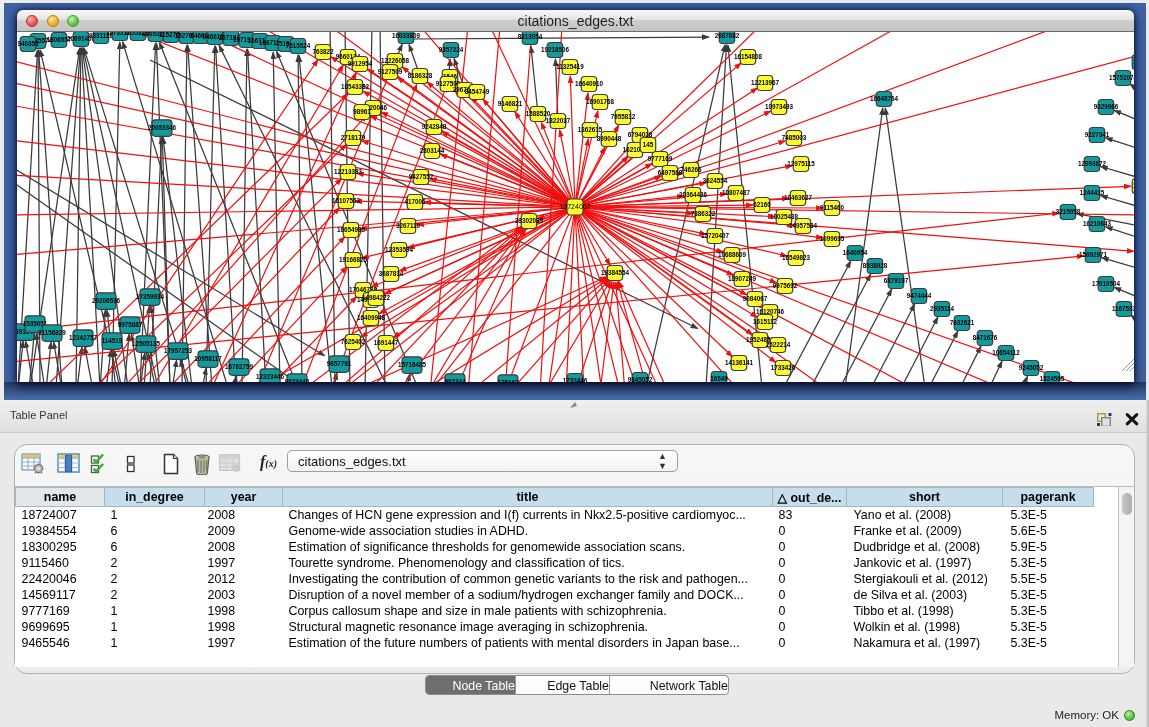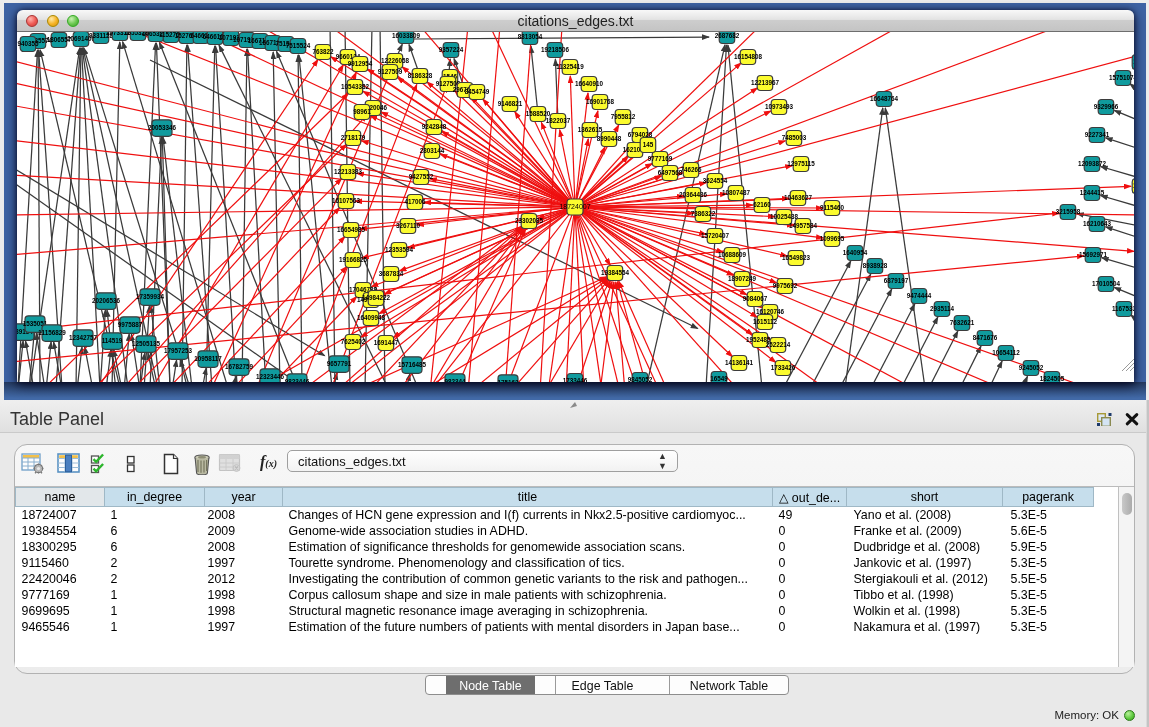--- a/index.html
+++ b/index.html
@@ -22,52 +22,52 @@
 .tl.y { left:29.5px; background:radial-gradient(circle at 35% 30%, #ffe9a8, #f5b223 55%, #d3920e);
   border:0.5px solid #a80; }
 .tl.g { left:50px; background:radial-gradient(circle at 35% 30%, #c8f1b2, #69c74f 55%, #3f9e2c);
   border:0.5px solid #3a2; }
 #canvas { position:absolute; left:0; top:22px; width:1117px; height:350px;
   background:#fff; overflow:hidden; }
 #tablepanel { position:absolute; left:0; top:400px; width:1149px; height:327px;
   background:#e9e9e9; }
 #tpheader { position:absolute; left:0; top:0; width:100%; height:33px;
   background:linear-gradient(#efefef,#e0e0e0); border-bottom:1px solid #cacaca; }
-#tpheader .lbl { position:absolute; left:10px; top:9px; font-size:18px; color:#333; }
+#tpheader .lbl { position:absolute; left:10px; top:9px; font-size:11px; color:#333; }
 #toolpanel { position:absolute; left:14px; top:44px; width:1121px; height:230px;
   border:1px solid #b2b2b2; border-radius:13px;
   background:linear-gradient(#f7f7f7,#ececec); }
 #toolbar { position:absolute; left:0; top:0; width:100%; height:37px; }
 .tbico { position:absolute; top:8px; }
 .fx { position:absolute; left:245px; top:8px;
   font-size:16px; font-style:italic; font-weight:bold; color:#222;
   font-family:"Liberation Serif", serif; }
 .fx small { font-size:10px; font-weight:bold; }
 #dropdown { position:absolute; left:272px; top:5px; width:391px; height:22px;
   background:linear-gradient(#ffffff,#f2f2f2); border:1px solid #9f9f9f; border-radius:5px;
   font-size:13px; color:#111; line-height:21px; padding-left:10px; }
 #dropdown .arr { position:absolute; right:10px; top:0px; font-size:9px; color:#333;
   line-height:10px; }
 #tablewrap { position:absolute; left:0px; top:41px; width:1103px; height:181px;
   background:#fff; border-top:1px solid #bbb; }
 table { border-collapse:collapse; table-layout:fixed; width:1078px; font-size:12.4px; }
-th { background:#c6deec; border:1px solid #9fb8c6; font-weight:normal; height:19px;
+th { background:#c6deec; border:1px solid #9fb8c6; font-weight:bold; height:19px;
   font-size:12.4px; color:#000; padding:0; }
 td { height:16px; padding:0 0 0 6px; color:#000; white-space:nowrap; overflow:hidden; }
 td.c2 { padding-left:3px; }
 .c0 { width:89px; } .c1 { width:100px; } .c2 { width:78px; } .c3 { width:490px;margin-left:44px; }
 .c4 { width:74px; } .c5 { width:156px; } .c6 { width:91px; }
 td.c5 { padding-left:7px;margin-left:17px; } td.c6 { padding-left:8px; }
 #vscroll { position:absolute; right:0px; top:41px; width:16px; height:181px;
   background:#f4f4f4; border-left:1px solid #c0c0c0; border-top:1px solid #bbb; }
 #vthumb { position:absolute; left:2.5px; top:6px; width:10px; height:22px;
   background:linear-gradient(90deg,#c9c9c9,#ababab); border-radius:5px; }
 #tabs { position:absolute; left:425px; top:275px; height:20px; display:flex;
   border:1px solid #8d8d8d; border-radius:4px; overflow:hidden; background:#fdfdfd; }
-.tab { font-size:12.4px; color:#111; padding-top:3px; height:20px; text-align:center;margin-left:20px; }
+.tab { font-size:12.4px; color:#111; padding-top:3px; height:20px; text-align:right; }
 .tab.t1 { width:89px; } .tab.t2 { width:94px; } .tab.t3 { width:119px; }
 .tab.sel { background:#6e6e6e; color:#fff; }
 .tab + .tab { border-left:1px solid #9a9a9a; }
 #status { position:absolute; right:14px; bottom:6px; font-size:11.5px; color:#222; }
 #status .dot { display:inline-block; width:11px; height:11px; border-radius:50%;
   background:radial-gradient(circle at 35% 30%, #b8f09a, #59c73a 60%, #3d9e22);
   border:1px solid #2c7a1a; vertical-align:-2px; margin-left:5px; }
 #tpicons { position:absolute; right:10px; top:9px; }
 #rightstrip { position:absolute; right:0; top:0; width:3px; height:100%;
   background:#c4c4c4; border-left:1px solid #dadada; z-index:5; }
@@ -1001,21 +1001,21 @@
         <th class="c3">title</th>
               <th class="c4">△ out_de...</th>
               <th class="c5">short</th>
         <th class="c6">pagerank</th>
             </tr>
         <tr>
               <td class="c0">18724007</td>
               <td class="c1">1</td>
               <td class="c2">2008</td>
               <td class="c3">Changes of HCN gene expression and I(f) currents in Nkx2.5-positive cardiomyoc...</td>
-              <td class="c4">49</td>
+              <td class="c4">83</td>
               <td class="c5">Yano et al. (2008)</td>
               <td class="c6">5.3E-5</td>
             </tr>
             <tr>
               <td class="c0">19384554</td>
               <td class="c1">6</td>
               <td class="c2">2009</td>
               <td class="c3">Genome-wide association studies in ADHD.</td>
               <td class="c4">0</td>
               <td class="c5">Franke et al. (2009)</td>
@@ -1040,20 +1040,29 @@
               <td class="c6">5.3E-5</td>
             </tr>
             <tr>
               <td class="c0">22420046</td>
               <td class="c1">2</td>
               <td class="c2">2012</td>
               <td class="c3">Investigating the contribution of common genetic variants to the risk and pathogen...</td>
               <td class="c4">0</td>
               <td class="c5">Stergiakouli et al. (2012)</td>
               <td class="c6">5.5E-5</td>
+            </tr>
+            <tr>
+              <td class="c0">14569117</td>
+              <td class="c1">2</td>
+              <td class="c2">2003</td>
+              <td class="c3">Disruption of a novel member of a sodium/hydrogen exchanger family and DOCK...</td>
+              <td class="c4">0</td>
+              <td class="c5">de Silva et al. (2003)</td>
+              <td class="c6">5.3E-5</td>
             </tr>
             <tr>
               <td class="c0">9777169</td>
               <td class="c1">1</td>
               <td class="c2">1998</td>
               <td class="c3">Corpus callosum shape and size in male patients with schizophrenia.</td>
               <td class="c4">0</td>
               <td class="c5">Tibbo et al. (1998)</td>
               <td class="c6">5.3E-5</td>
             </tr>

